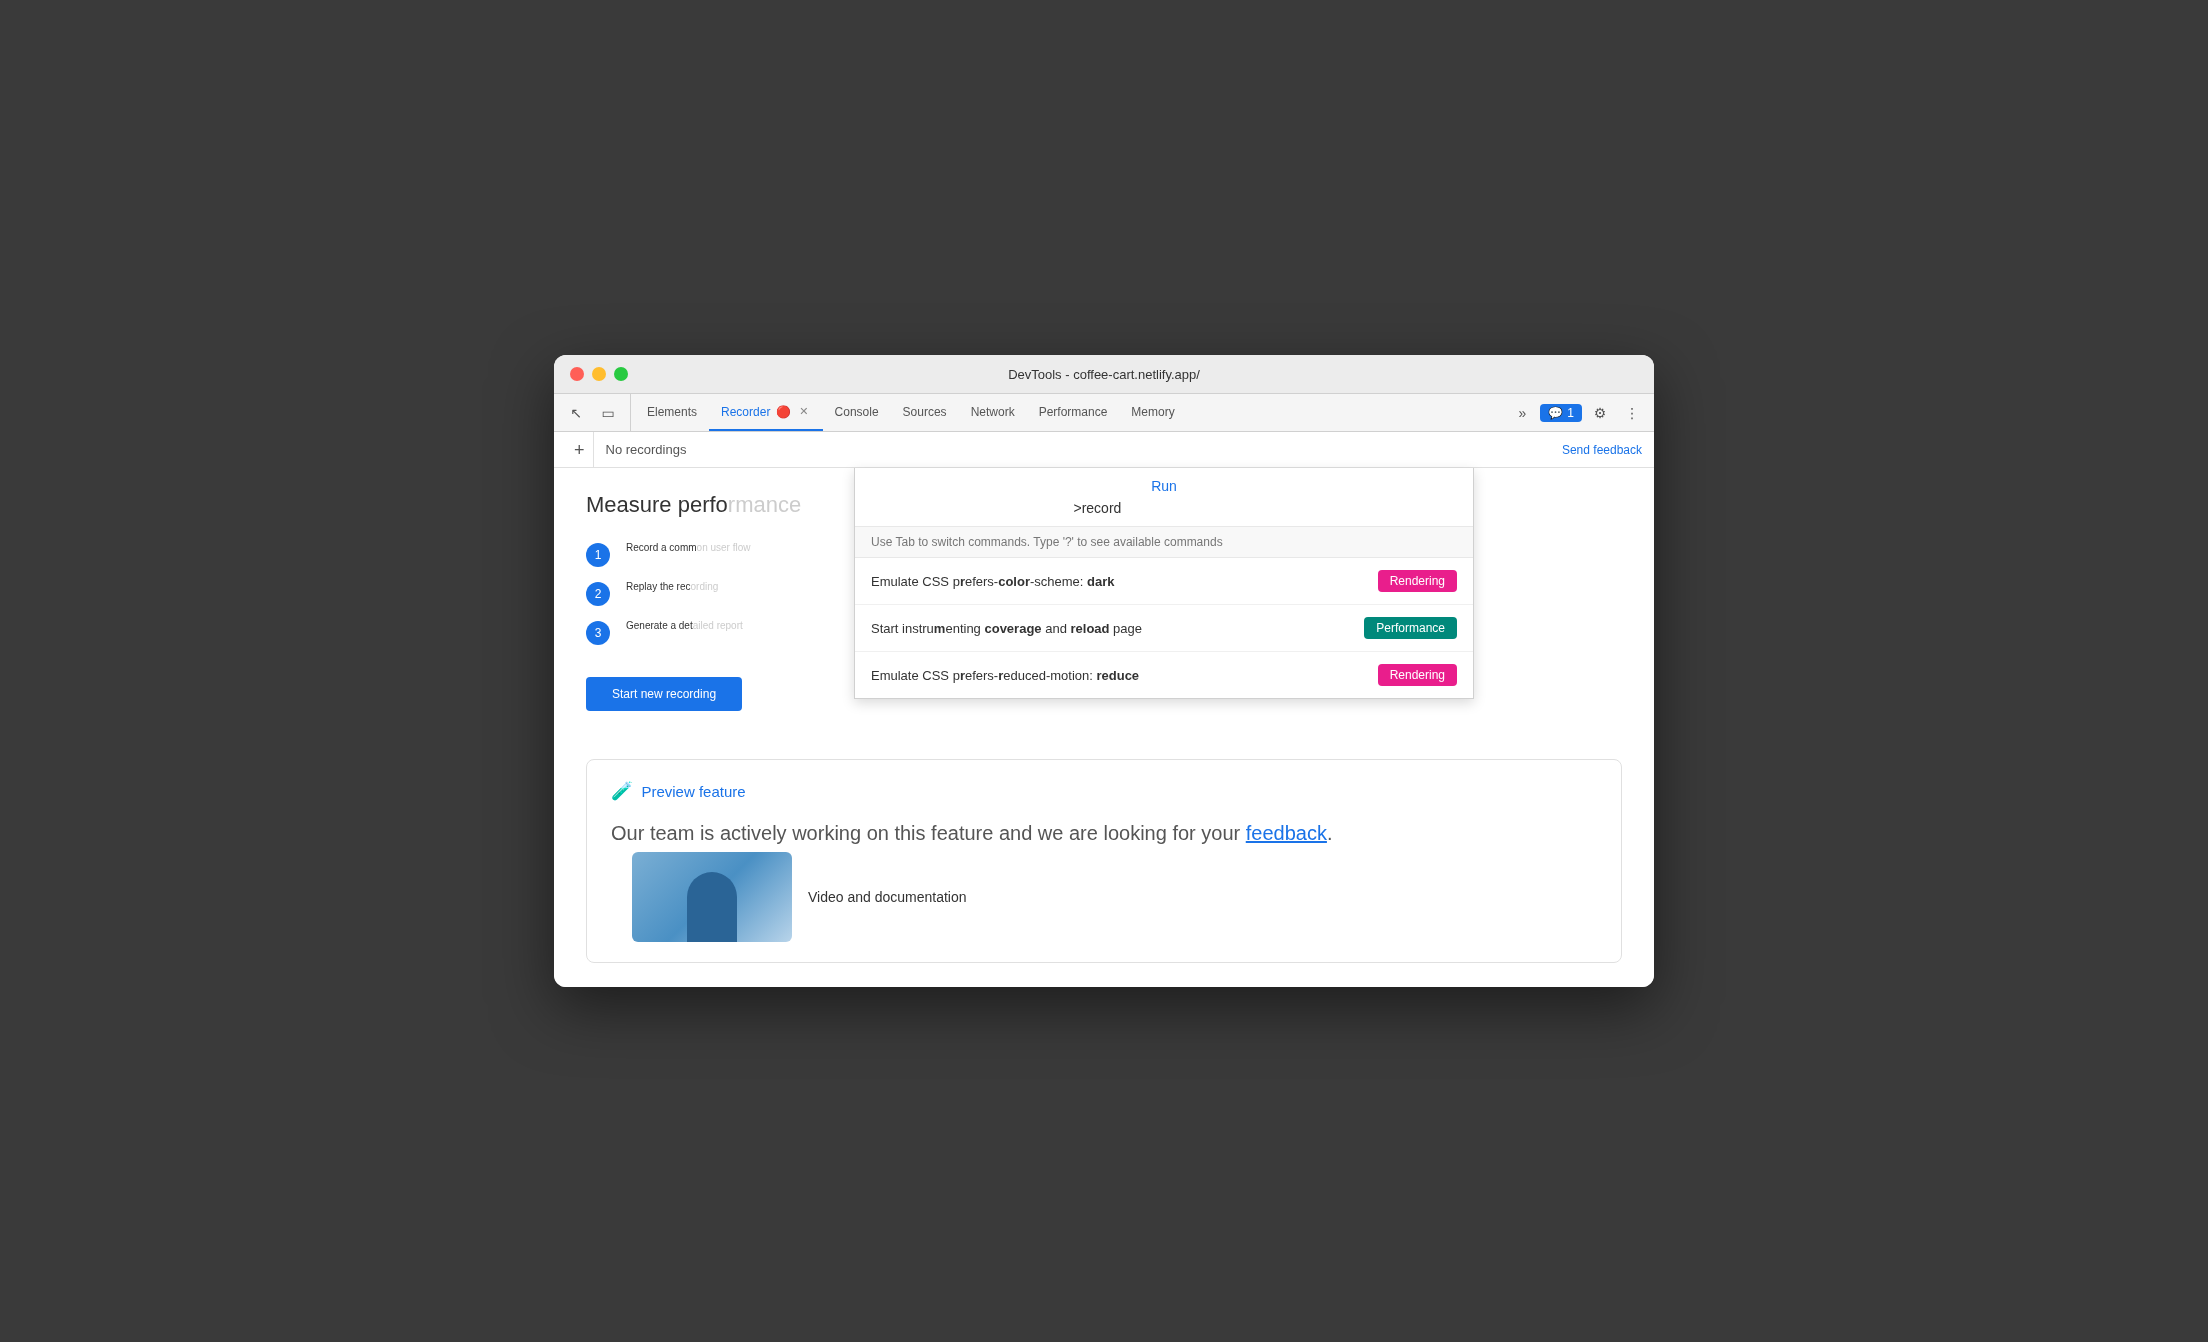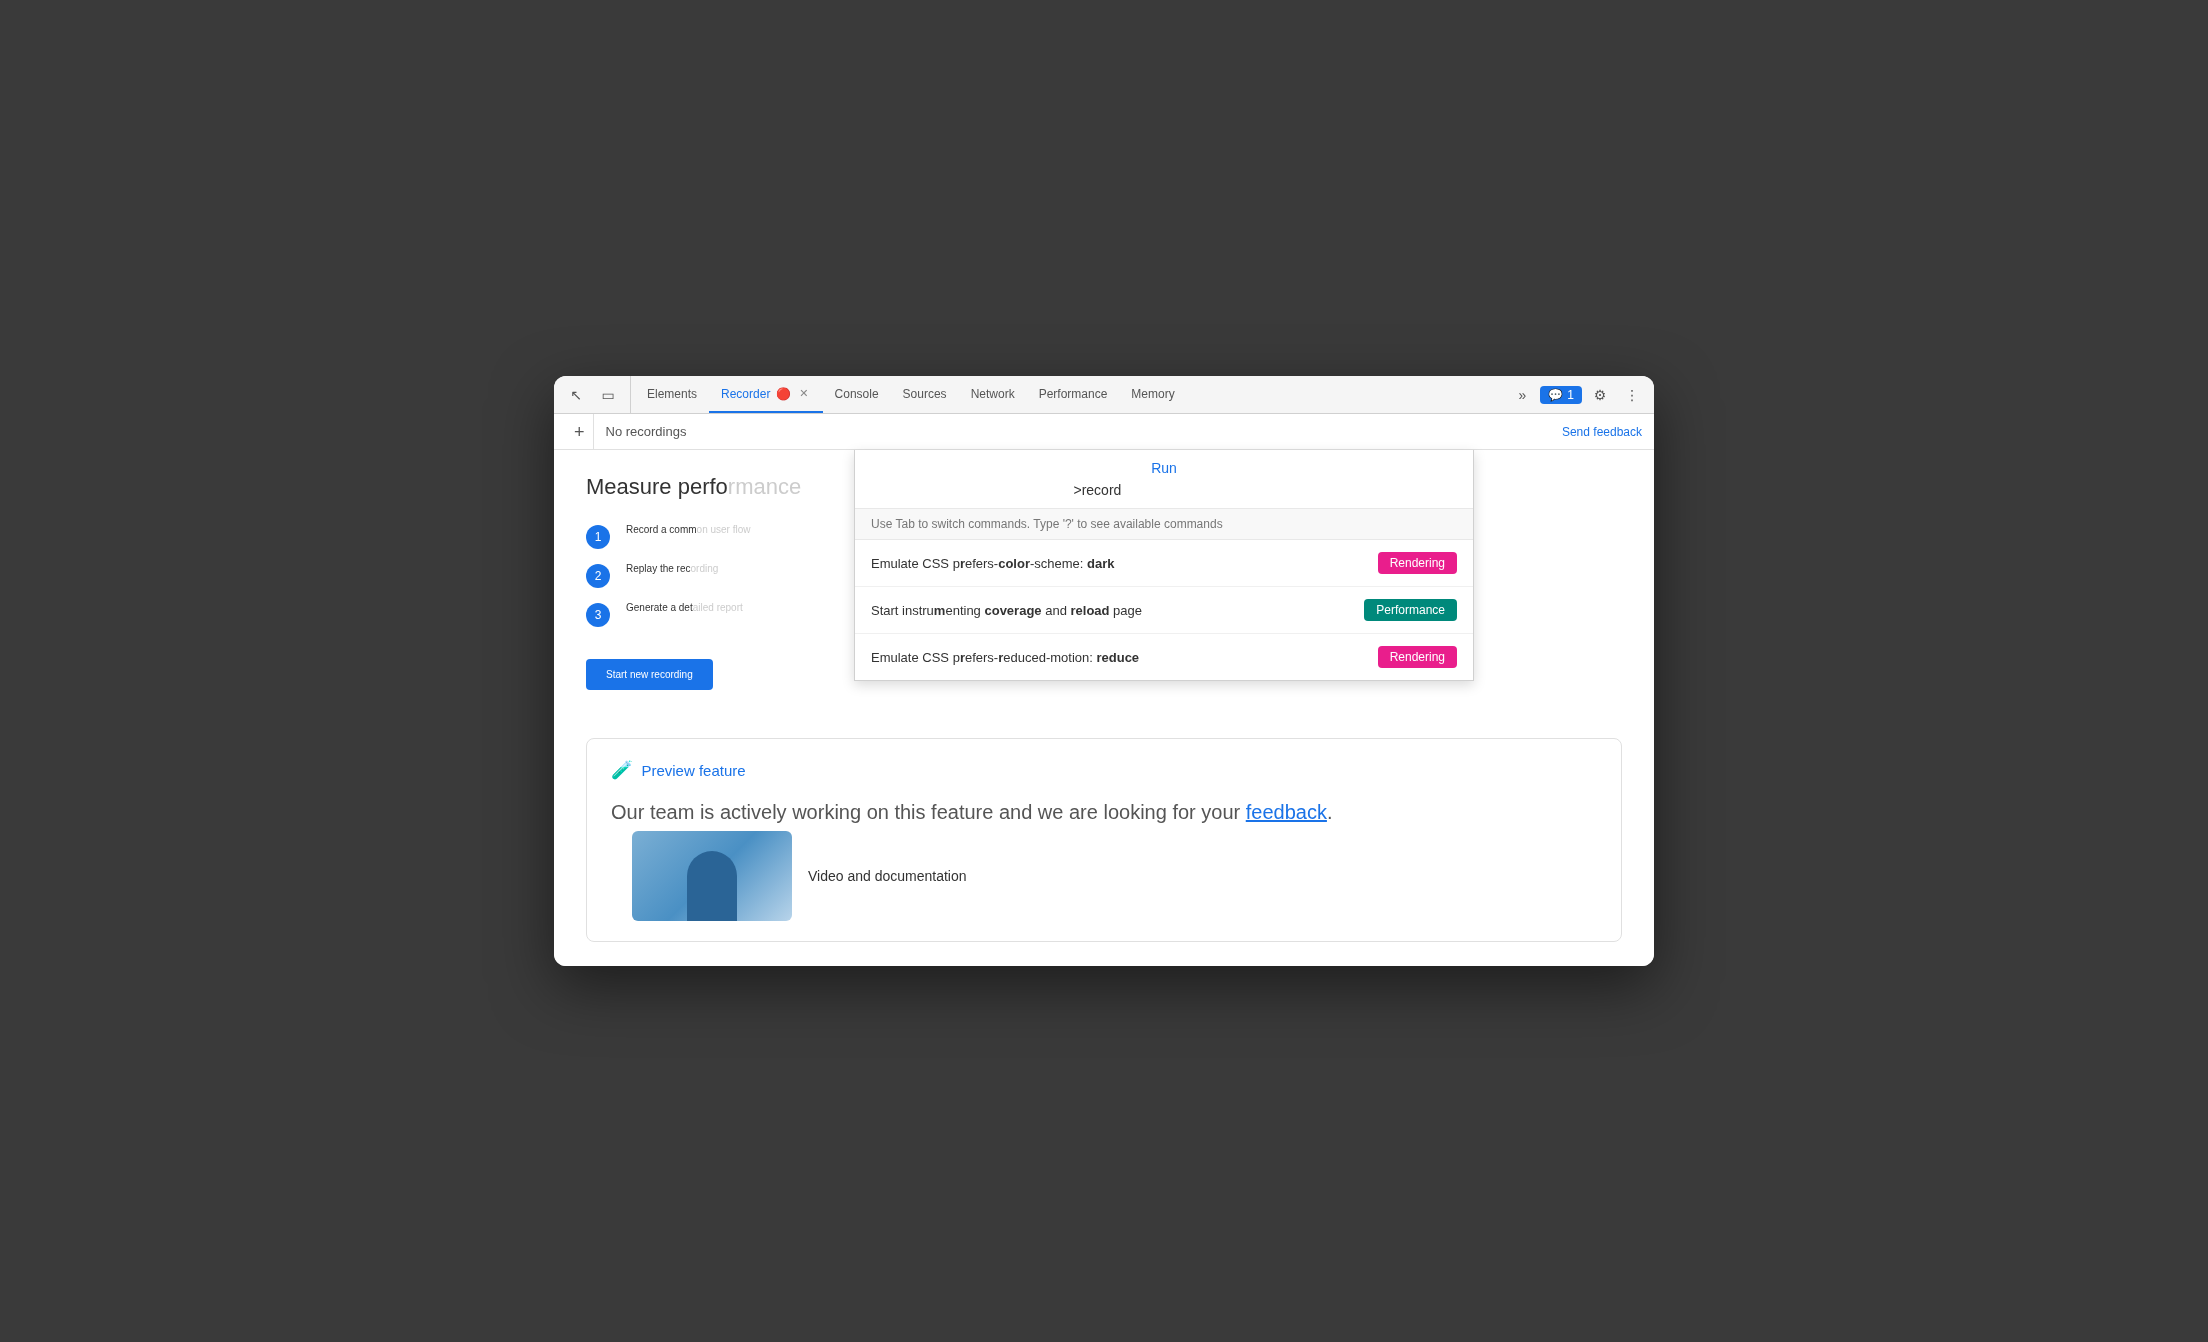--- a/index.html
+++ b/index.html
@@ -248,23 +248,23 @@
       margin-top: 1px;
     }
     .step-text {
       font-size: 10px;
       color: #333;
     }
     .start-btn {
       background: #1a73e8;
       color: white;
       border: none;
-      padding: 10px 20px;
+      padding: 10px 26px;
       border-radius: 4px;
-      font-size: 10px;
+      font-size: 12px;
       cursor: pointer;
       margin-bottom: 32px;
     }
     .preview-card {
       border: 1px solid #e0e0e0;
       border-radius: 8px;
       padding: 20px 24px;
       margin-top: 16px;
     }
     .preview-header {
@@ -324,20 +324,28 @@
     .video-label {
       font-size: 14px;
       color: #333;
     }
   </style>
 </head>
 <body>
 
 <div class="window">
 
+  <div class="title-bar">
+    <div class="traffic-lights">
+      <div class="traffic-light tl-red"></div>
+      <div class="traffic-light tl-yellow"></div>
+      <div class="traffic-light tl-green"></div>
+    </div>
+    <div class="title-bar-title">DevTools - coffee-cart.netlify.app/</div>
+  </div>
 
   <div class="tab-bar">
     <div class="tab-bar-left">
       <button class="icon-btn">↖</button>
       <button class="icon-btn">▭</button>
     </div>
     <div class="tab">
       <span>Elements</span>
     </div>
     <div class="tab active">

